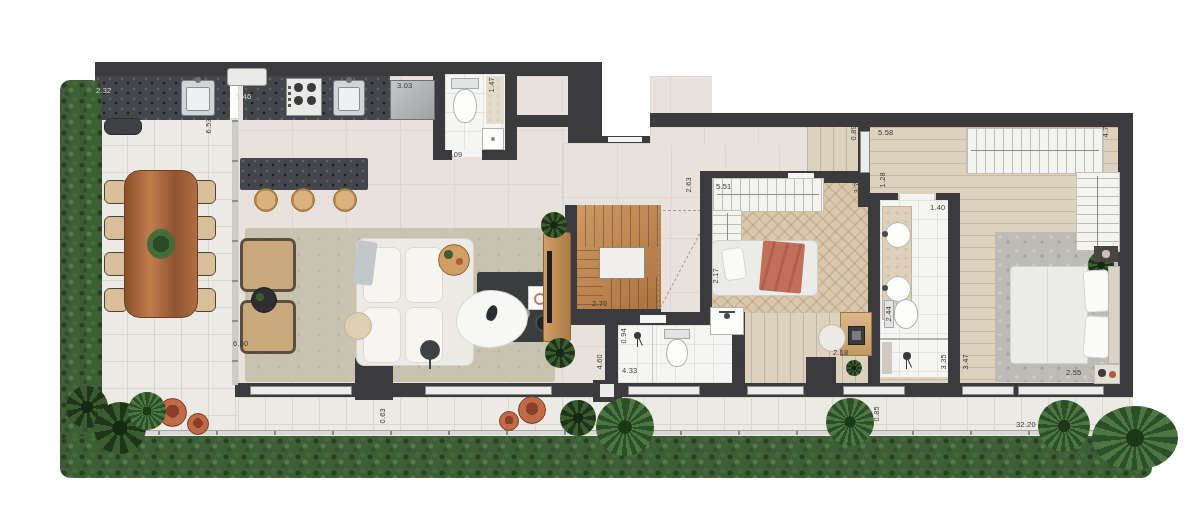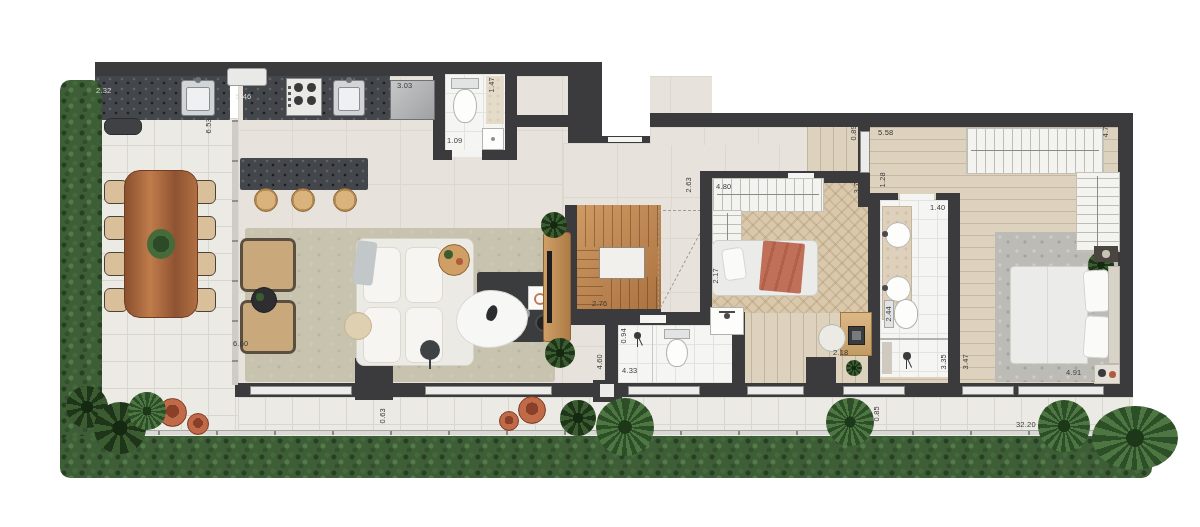--- a/index.html
+++ b/index.html
@@ -305,39 +305,39 @@
   <div class="abs palm" style="left:596px;top:398px;width:58px;height:58px;z-index:41;"></div>
   <div class="abs palm" style="left:826px;top:398px;width:48px;height:48px;z-index:41;"></div>
   <div class="abs palm" style="left:1038px;top:400px;width:52px;height:52px;z-index:41;"></div>
   <div class="abs palm" style="left:1092px;top:406px;width:86px;height:64px;z-index:41;border-radius:50%;"></div>
 
   <div id="labels">
       <span class="label light" style="left: 96px; top: 86px;">2.32</span>
       <span class="label light" style="left: 236px; top: 92px;">5.46</span>
       <span class="label" style="left: 397px; top: 81px;">3.03</span>
       <span class="label v" style="left: 487px; top: 77px;">1.47</span>
-      <span class="label" style="left: 447px; top: 136px;">1.09</span>
+      <span class="label" style="left: 447px; top: 150px;">1.09</span>
       <span class="label v" style="left: 204px; top: 118px;">6.53</span>
       <span class="label v" style="left: 684px; top: 177px;">2.63</span>
-      <span class="label" style="left: 716px; top: 182px;">4.80</span>
+      <span class="label" style="left: 716px; top: 182px;">5.51</span>
       <span class="label v" style="left: 849px; top: 125px;">0.89</span>
       <span class="label" style="left: 878px; top: 128px;">5.58</span>
       <span class="label v" style="left: 852px; top: 178px;">3.74</span>
       <span class="label v" style="left: 878px; top: 172px;">1.28</span>
       <span class="label v" style="left: 1101px; top: 122px;">4.75</span>
       <span class="label" style="left: 930px; top: 203px;">1.40</span>
       <span class="label" style="left: 592px; top: 299px;">2.76</span>
       <span class="label v" style="left: 711px; top: 268px;">2.17</span>
       <span class="label v" style="left: 619px; top: 328px;">0.94</span>
       <span class="label" style="left: 622px; top: 366px;">4.33</span>
       <span class="label v" style="left: 732px; top: 352px;">1.40</span>
       <span class="label v" style="left: 884px; top: 306px;">2.44</span>
       <span class="label" style="left: 833px; top: 348px;">2.18</span>
       <span class="label v" style="left: 939px; top: 354px;">3.35</span>
       <span class="label v" style="left: 961px; top: 354px;">3.47</span>
-      <span class="label" style="left: 1066px; top: 368px;">4.91</span>
+      <span class="label" style="left: 1066px; top: 368px;">2.55</span>
       <span class="label" style="left: 233px; top: 339px;">6.60</span>
       <span class="label v" style="left: 595px; top: 354px;">4.60</span>
       <span class="label v" style="left: 378px; top: 408px;">0.63</span>
       <span class="label v" style="left: 872px; top: 406px;">0.85</span>
       <span class="label" style="left: 1016px; top: 420px;">32.20</span>
     </div>
 </div>
 
 </body></html>

